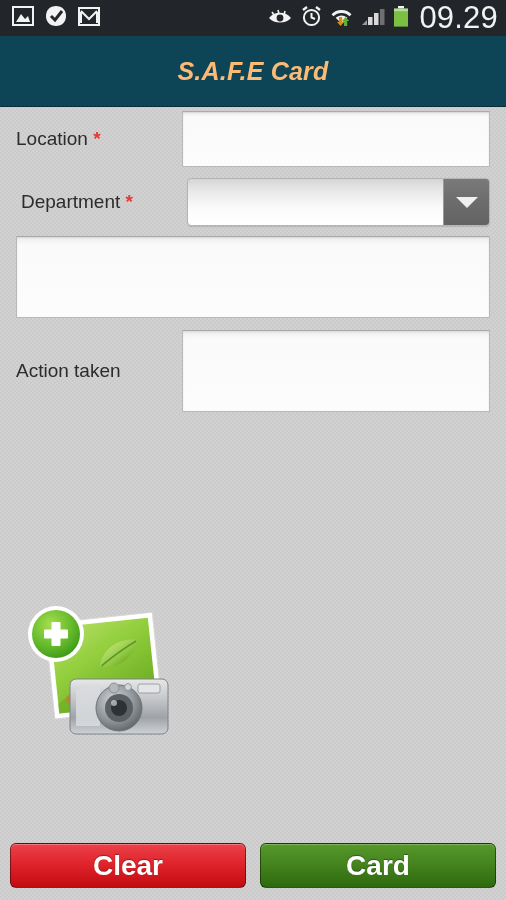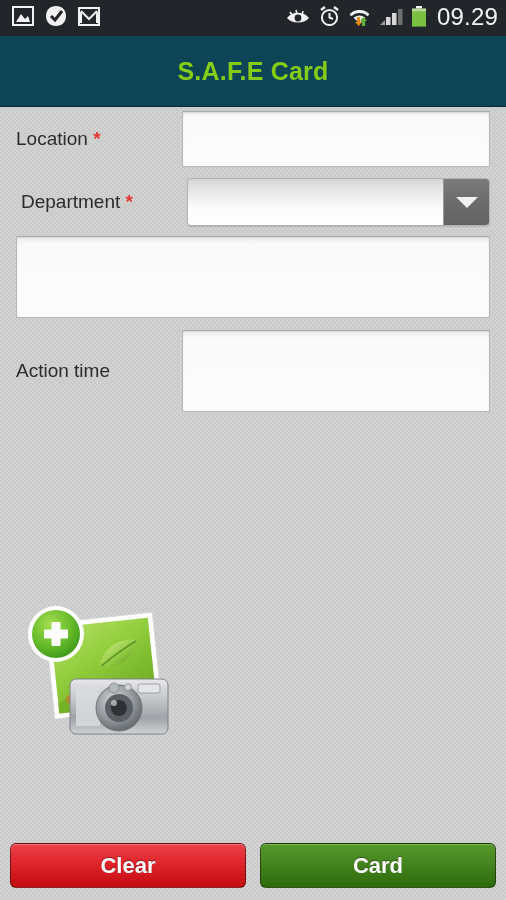--- a/index.html
+++ b/index.html
@@ -33,42 +33,43 @@
   }
   #status-right {
     margin-left: auto;
     display: flex;
     align-items: center;
     gap: 8px;
   }
   .sb-icon { display: block; }
   #status-clock {
     color: #f2f2f2;
-    font-size: 24px;
+    font-size: 31px;
     font-weight: 400;
     letter-spacing: 0.2px;
     margin-left: 2px;
     line-height: 1;
     padding-bottom: 2px;
   }
 
   
   #title-bar {
     height: 71px;
     background: #0d4456;
     display: flex;
     align-items: center;
     justify-content: center;
     box-shadow: inset 0 -1px 0 rgba(0,0,0,0.35);
   }
   #app-title {
-    color: #84cc16;
+    color: #fdba74;
     font-size: 25px;
     font-weight: bold;
     letter-spacing: 0.2px;
+    font-style: italic;
   }
 
   
   #form-area {
     padding: 0;
     position: relative;
   }
   .form-row {
     display: flex;
     align-items: center;
@@ -166,21 +167,21 @@
     bottom: 12px;
     width: 506px;
     display: flex;
     padding: 0 10px;
     gap: 14px;
   }
   .btn {
     flex: 1 1 0;
     height: 45px;
     border-radius: 6px;
-    font-size: 22px;
+    font-size: 28px;
     font-weight: bold;
     color: #ffffff;
     display: flex;
     align-items: center;
     justify-content: center;
     text-shadow: 0 -1px 1px rgba(0,0,0,0.35);
     border: 1px solid rgba(0,0,0,0.45);
     cursor: pointer;
   }
   #clear-button {
@@ -297,21 +298,21 @@
     </div>
   </div>
 
   <div class="form-row" id="row-observation">
     <div class="field-wrap">
       <textarea class="textfield h-medium" placeholder="" style=""></textarea>
     </div>
   </div>
 
   <div class="form-row" id="row-action">
-    <div class="row-label"><span>Action time</span></div>
+    <div class="row-label"><span>Action taken</span></div>
     <div class="field-wrap">
       <textarea class="textfield h-medium" placeholder="" style=""></textarea>
     </div>
   </div>
 
 
 </div>
 
 <div id="add-photo">
   <svg width="156" height="140" viewBox="0 0 156 140">

